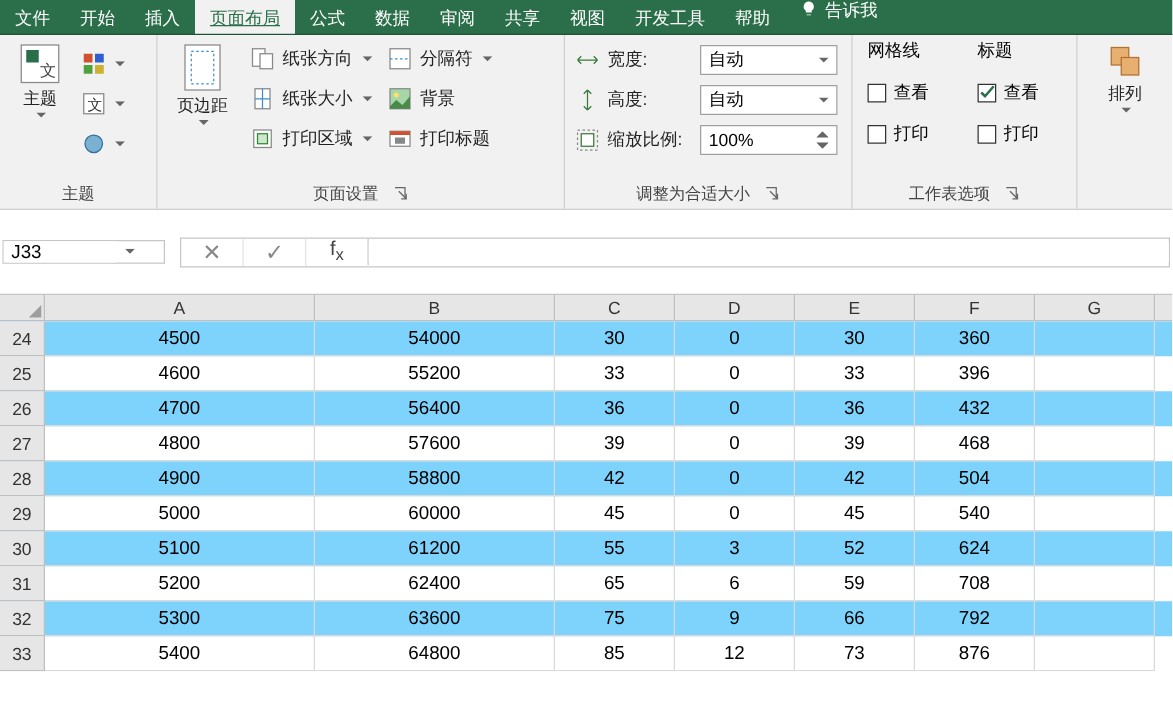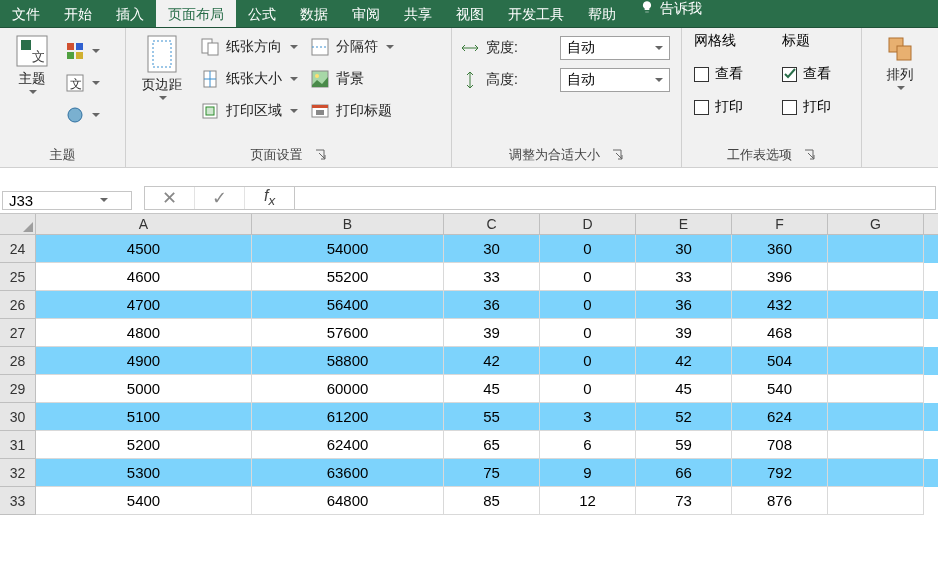--- a/index.html
+++ b/index.html
@@ -1,21 +1,21 @@
 <!DOCTYPE html>
 <html><head>
 <meta charset="utf-8">
 <style>
   * { box-sizing: border-box; margin: 0; padding: 0; font-family: "Microsoft YaHei", Arial, sans-serif; }
   body { width: 938px; height: 577px; overflow: hidden; background: #fff; display: flex; flex-direction: column; }
   
   
   .tab-strip { background: #2a6e4a; height: 28px; display: flex; align-items: stretch; color: #fff; font-size: 14px; border-bottom: 1px solid #1f5238; }
   .tab { padding: 3px 12px 0; display: flex; align-items: center; cursor: default; }
-  .tab.active { background: #f1f1f1; color: #2a6e4a; }
+  .tab.active { background: #f1f1f1; color: #2a6e4a; text-decoration: underline; }
   .tellme { display: flex; align-items: flex-start; gap: 6px; padding: 0 10px; margin-left: 2px; }
   .light-icon { width: 14px; height: 14px; }
 
   
   .ribbon { background: #f1f1f1; border-bottom: 1px solid #d0d0d0; display: flex; align-items: stretch; height: 140px; }
   .group { border-right: 1px solid #d0d0d0; display: flex; flex-direction: column; padding: 4px 6px 0; }
   .group-label { font-size: 13px; color: #444; text-align: center; padding: 3px 0 3px; display: flex; justify-content: center; align-items: center; gap: 12px; }
   .group-label .dblauncher { width: 12px; height: 12px; }
   .group-body { flex: 1; display: flex; align-items: flex-start; gap: 4px; }
   .vstack { display: flex; flex-direction: column; gap: 2px; }
@@ -29,27 +29,27 @@
   .scale-row { display: grid; grid-template-columns: 24px 70px 110px; align-items: center; gap: 4px; height: 32px; }
   .scale-row .lbl { font-size: 14px; color: #222; }
   .combo { background: #fff; border: 1px solid #a0a0a0; height: 24px; display: flex; align-items: center; justify-content: space-between; padding: 0 6px; font-size: 14px; }
   
   
   .sheet-col { display: flex; flex-direction: column; gap: 15px; font-size: 14px; width: 70px; }
   .chk { width: 15px; height: 15px; border: 1px solid #333; display: inline-flex; align-items: center; justify-content: center; background: #fff; }
   .chk-row { display: flex; align-items: center; gap: 6px; text-align: center; }
 
   
-  .formula-bar { display: flex; align-items: flex-end; height: 46px; border-bottom: 1px solid #c6c6c6; background:#fff; }
+  .formula-bar { display: flex; align-items: center; height: 68px; border-bottom: 1px solid #c6c6c6; background:#fff; }
   .namebox { width: 130px; border: 1px solid #c6c6c6; display: flex; align-items: center; margin: 3px 0 3px 2px; }
   .namebox input { border: none; outline: none; font-size: 15px; width: 90px; padding-left: 6px; }
   .nb-dd { width: 22px; display:flex; align-items:center; justify-content:center; color:#666; }
   .fx-strip { flex: 1; display: flex; align-items: center; border: 1px solid #c6c6c6; margin: 3px 2px 3px 0; }
   .fx-btn { width: 50px; display:flex; align-items:center; justify-content:center; color:#888; font-size:18px; height:100%; border-right:1px solid #e3e3e3; }
-  .fx-label { font-style: italic; font-size: 16px; color:#444; padding: 0 6px; }
+  .fx-label { font-size: 16px; color:#444; padding: 0 6px; }
   .fx-input { flex:1; border:none; outline:none; height:100%; font-size:15px; padding-left:6px; background:#fff; }
 
   
   .grid-wrap { flex:1; overflow:hidden; display:flex; flex-direction:column; }
   .col-headers { display:grid; grid-template-columns: 36px 216px 192px 96px 96px 96px 96px 96px; background:#e6e6e6; border-bottom:1px solid #bfbfbf; }
   .col-headers .ch { border-right:1px solid #bfbfbf; text-align:center; font-size:14px; color:#333; padding:2px 0; }
   .corner { background:#e6e6e6; border-right:1px solid #bfbfbf; position:relative; }
   .corner::after { content:""; position:absolute; right:2px; bottom:2px; border-style:solid; border-width:0 0 10px 10px; border-color:transparent transparent #9e9e9e transparent; }
   .rows { overflow:hidden; }
   .row { display:grid; grid-template-columns: 36px 216px 192px 96px 96px 96px 96px 96px; height:28px; }
@@ -307,20 +307,37 @@
         <span class="lbl">高度:</span>
         <div class="combo">
           <span>自动</span>
           <span>
               <svg width="8" height="5">
                 <path d="M0 0l4 4 4-4z" fill="#666"></path>
               </svg>
             </span>
         </div>
       </div>
+      <div class="scale-row" style="grid-template-columns:24px 70px 110px">
+        <span class="icon-box">
+            <svg width="18" height="18">
+              <rect x="1" y="1" width="16" height="16" fill="none" stroke="#888" stroke-dasharray="2 2"></rect>
+              <rect x="4" y="4" width="10" height="10" fill="#fff" stroke="#3a7a3a"></rect>
+            </svg>
+          </span>
+        <span class="lbl">缩放比例:</span>
+        <div class="combo">
+          <span>100%</span>
+          <span>
+              <svg width="10" height="14">
+                <path d="M0 5l5-5 5 5z M0 9l5 5 5-5z" fill="#666"></path>
+              </svg>
+            </span>
+        </div>
+      </div>
     </div>
     <div class="group-label">
       <span>调整为合适大小</span>
       <span class="dblauncher">
           <svg width="12" height="12">
             <path d="M1 1h8v8" fill="none" stroke="#666"></path>
             <path d="M4 4l6 6M10 6v4H6" fill="none" stroke="#666"></path>
           </svg>
         </span>
     </div>

